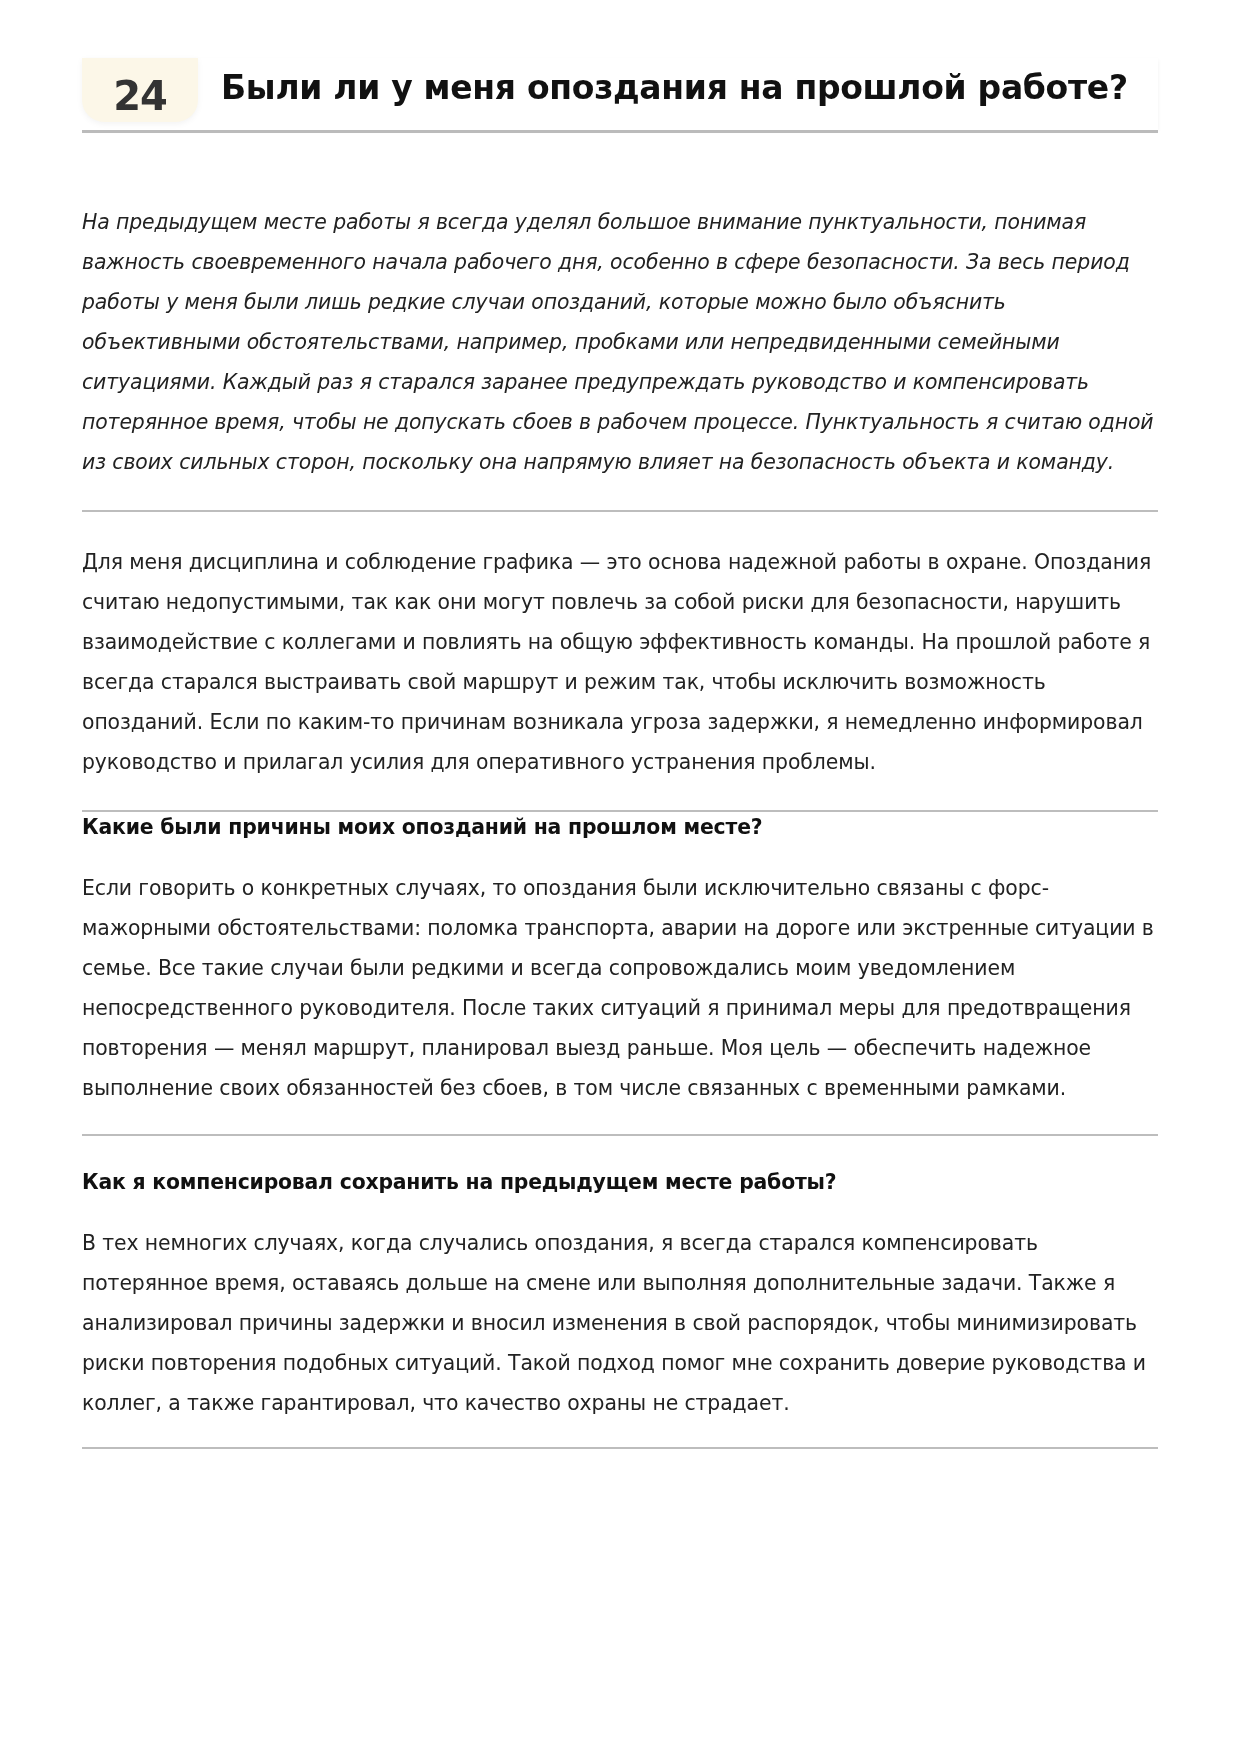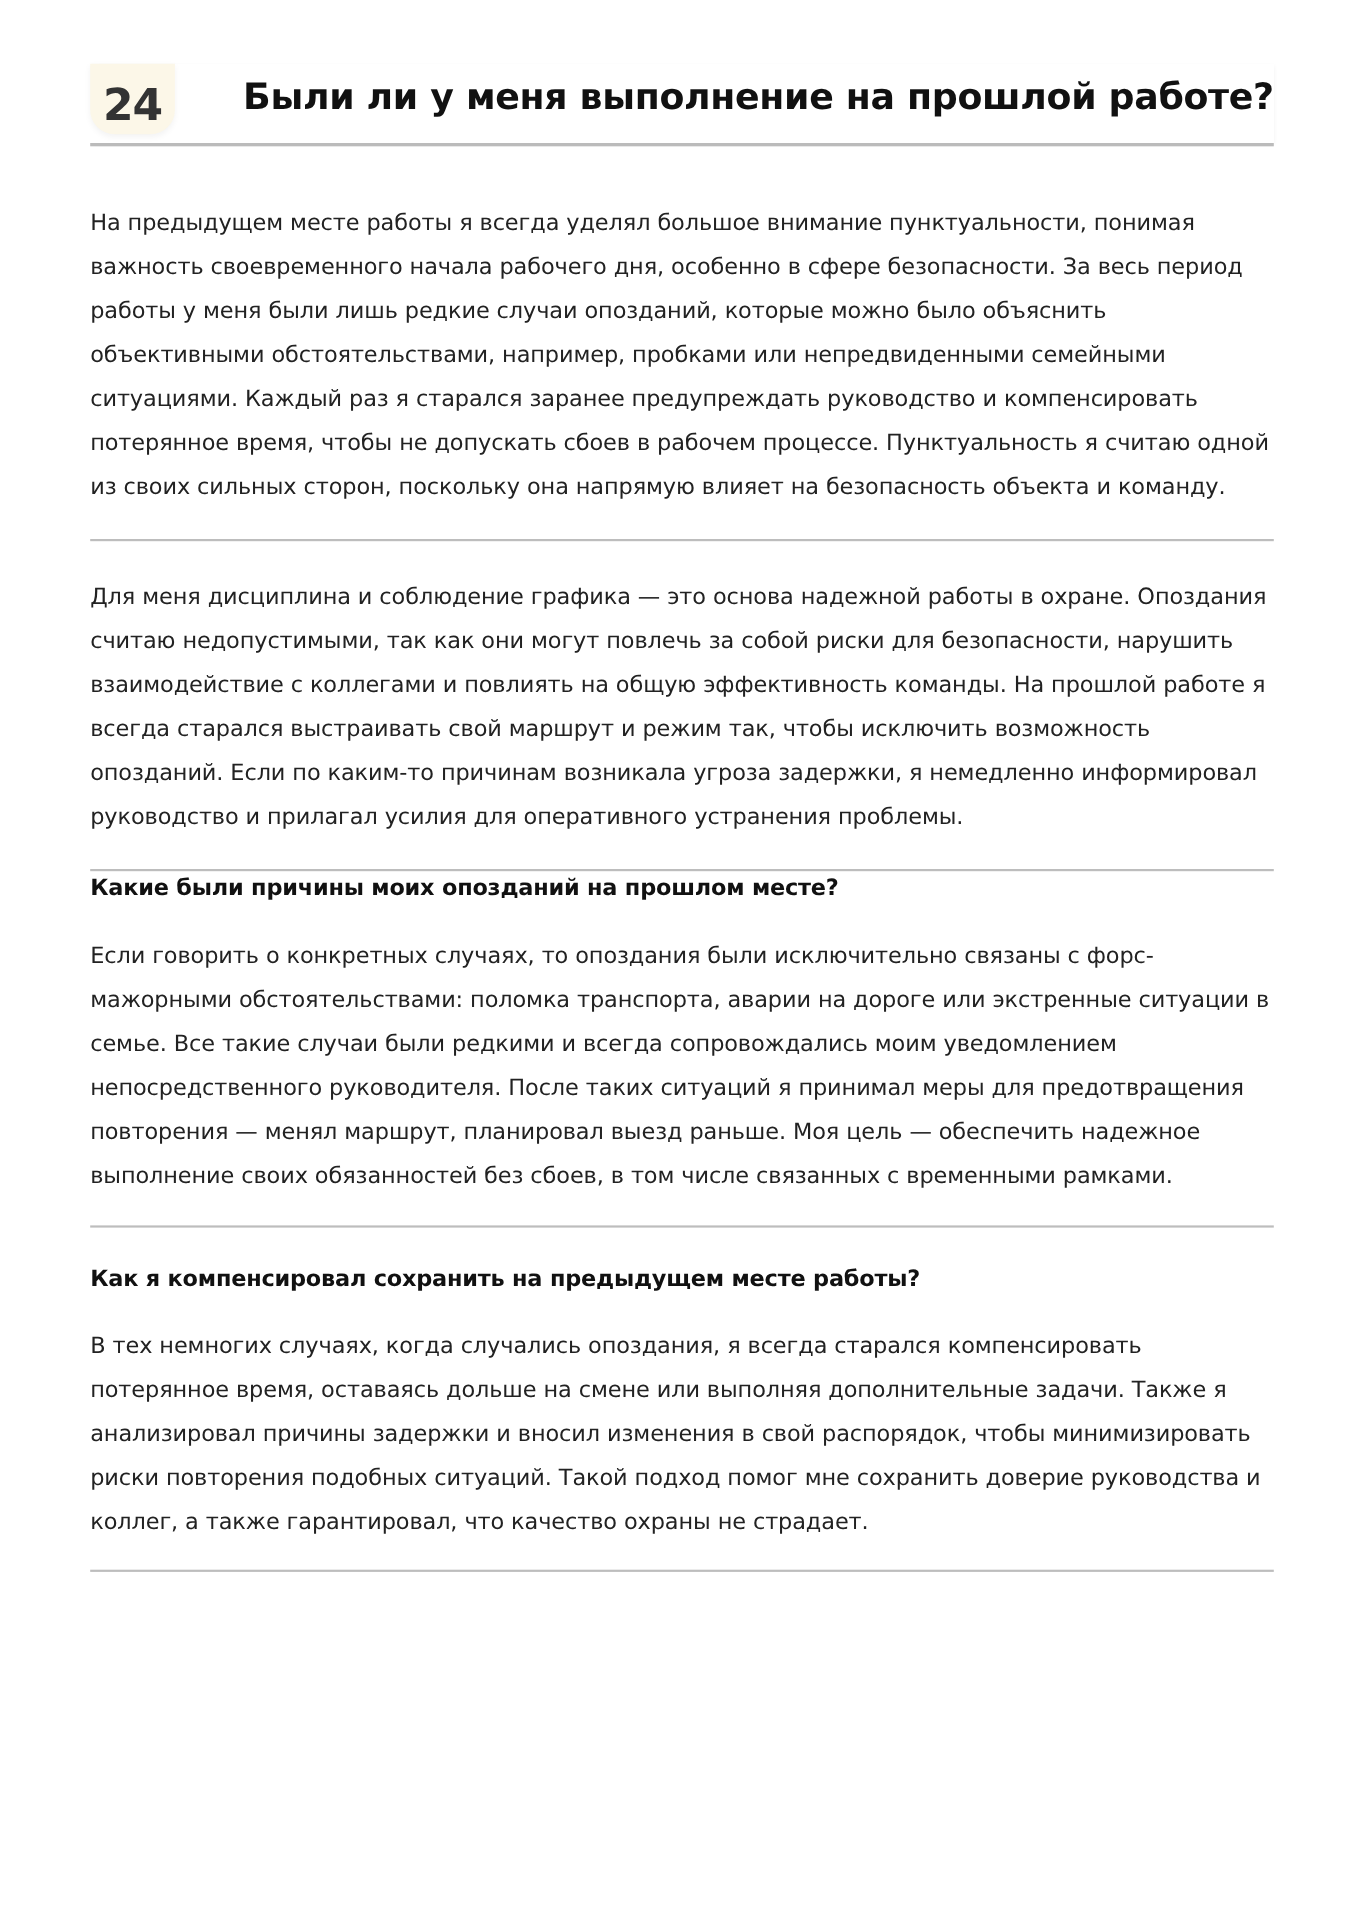--- a/index.html
+++ b/index.html
@@ -21,21 +21,21 @@
       width: 1076px;
     }
     .header {
       position: relative;
       height: 75px;
       display: flex;
       align-items: flex-start;
       box-shadow: 2px 0 4px -2px rgba(0,0,0,0.06);
     }
     .badge {
-      width: 77px;
+      width: 116px;
       height: 64px;
       background: #fcf7e8;
       border-radius: 0 0 22px 22px;
       box-shadow: 0 2px 6px rgba(0,0,0,0.05);
       display: flex;
       align-items: flex-end;
       justify-content: center;
       padding-bottom: 2px;
     }
     .badge-num {
@@ -60,21 +60,22 @@
     }
     .header-rule {
       position: absolute;
       left: 0;
       right: 0;
       bottom: 0;
       height: 3px;
       background: #bbbbbb;
     }
     .intro {
-      margin-top: 49px;
+      margin-top: 69px;
+      font-style: italic;
     }
     .para {
       font-size: 20.4px;
       line-height: 40px;
       color: #222222;
       letter-spacing: -0.1px;
       padding-right: 2px;
     }
     .divider {
       height: 2px;
@@ -102,21 +103,21 @@
   </style>
 </head>
 <body>
 
 <div class="page">
 
   <div class="header">
     <div class="badge">
       <span class="badge-num">24</span>
     </div>
-    <h1 class="title">Были ли у меня выполнение на прошлой работе?</h1>
+    <h1 class="title">Были ли у меня опоздания на прошлой работе?</h1>
     <div class="header-rule"></div>
   </div>
 
   <p class="para intro">На предыдущем месте работы я всегда уделял большое внимание пунктуальности, понимая важность своевременного начала рабочего дня, особенно в сфере безопасности. За весь период работы у меня были лишь редкие случаи опозданий, которые можно было объяснить объективными обстоятельствами, например, пробками или непредвиденными семейными ситуациями. Каждый раз я старался заранее предупреждать руководство и компенсировать потерянное время, чтобы не допускать сбоев в рабочем процессе. Пунктуальность я считаю одной из своих сильных сторон, поскольку она напрямую влияет на безопасность объекта и команду.</p>
 
   <div class="divider d1"></div>
 
   <div class="section s1">
     <p class="para">Для меня дисциплина и соблюдение графика — это основа надежной работы в охране. Опоздания считаю недопустимыми, так как они могут повлечь за собой риски для безопасности, нарушить взаимодействие с коллегами и повлиять на общую эффективность команды. На прошлой работе я всегда старался выстраивать свой маршрут и режим так, чтобы исключить возможность опозданий. Если по каким-то причинам возникала угроза задержки, я немедленно информировал руководство и прилагал усилия для оперативного устранения проблемы.</p>
   </div>

